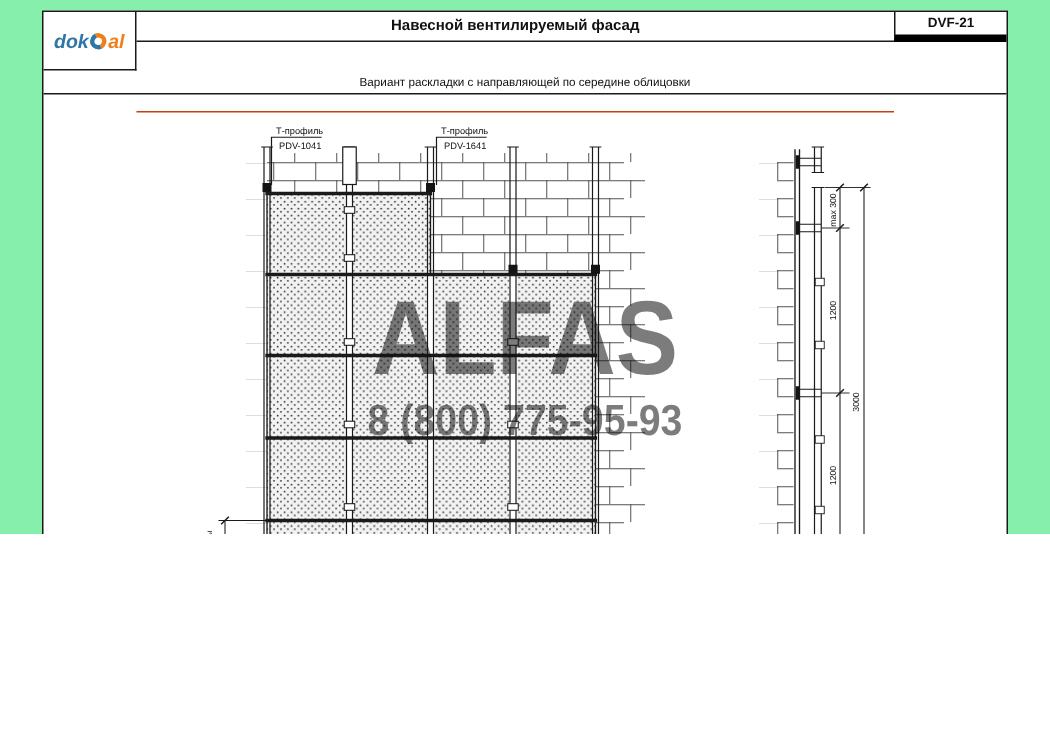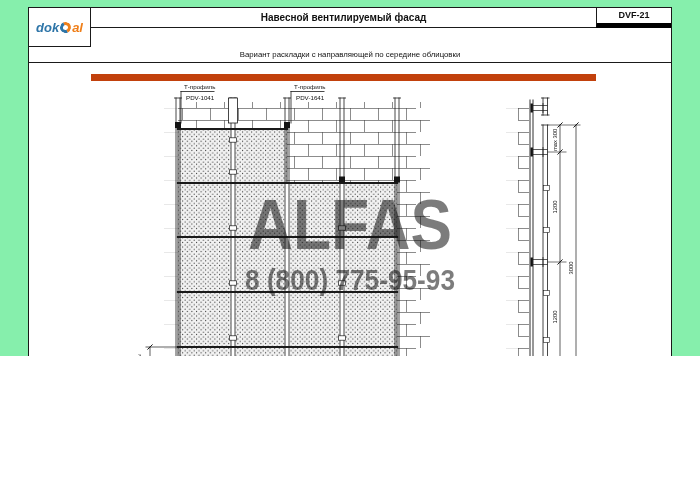--- a/index.html
+++ b/index.html
@@ -9,21 +9,21 @@
          border:1.5px solid #1a1a1a;box-sizing:border-box;background:#fff;}
   .hdr{display:grid;grid-template-columns:62px 1fr 75px;grid-template-rows:19.5px 19.5px 15px;
        border-bottom:1px solid #1a1a1a;}
   .cell{display:flex;align-items:center;justify-content:center;box-sizing:border-box;
         border-color:#1a1a1a;overflow:hidden;white-space:nowrap;}
   .logo-cell{grid-row:1/3;grid-column:1;border-right:1px solid #1a1a1a;border-bottom:1px solid #1a1a1a;
              font-style:italic;font-weight:bold;font-size:13px;}
   .title-cell{grid-row:1;grid-column:2;border-bottom:1px solid #1a1a1a;font-weight:bold;font-size:10px;}
   .code-cell{grid-row:1;grid-column:3;border-left:1px solid #1a1a1a;border-bottom:5px solid #000000;
              font-weight:bold;font-size:9px;}
-  .sub-cell{grid-row:2;grid-column:2;border-bottom:7px solid #c2410c;font-size:7.8px;margin-top:46px;}
+  .sub-cell{grid-row:2;grid-column:2;border-bottom:1px solid #c2410c;font-size:7.8px;margin-top:46px;}
   .code2-cell{grid-row:2;grid-column:3;border-left:1px solid #1a1a1a;border-bottom:1px solid #1a1a1a;font-size:8px;}
   .variant-cell{grid-row:3;grid-column:1/4;font-size:7.8px;}
   .lg-dok{color:#2e75a8;}
   .lg-al{color:#ef7f1a;font-style:italic;}
   .lg-s{display:inline-block;width:11px;height:11px;border-radius:50%;box-sizing:border-box;
         border-top:3px solid #ef7f1a;border-right:3px solid #ef7f1a;
         border-bottom:3px solid #2e75a8;border-left:3px solid #2e75a8;
         transform:rotate(20deg);margin:0 1px;}
   svg.draw{position:absolute;left:0;top:0;}
   svg.draw text{font-family:"Liberation Sans",sans-serif;fill:#111;}

